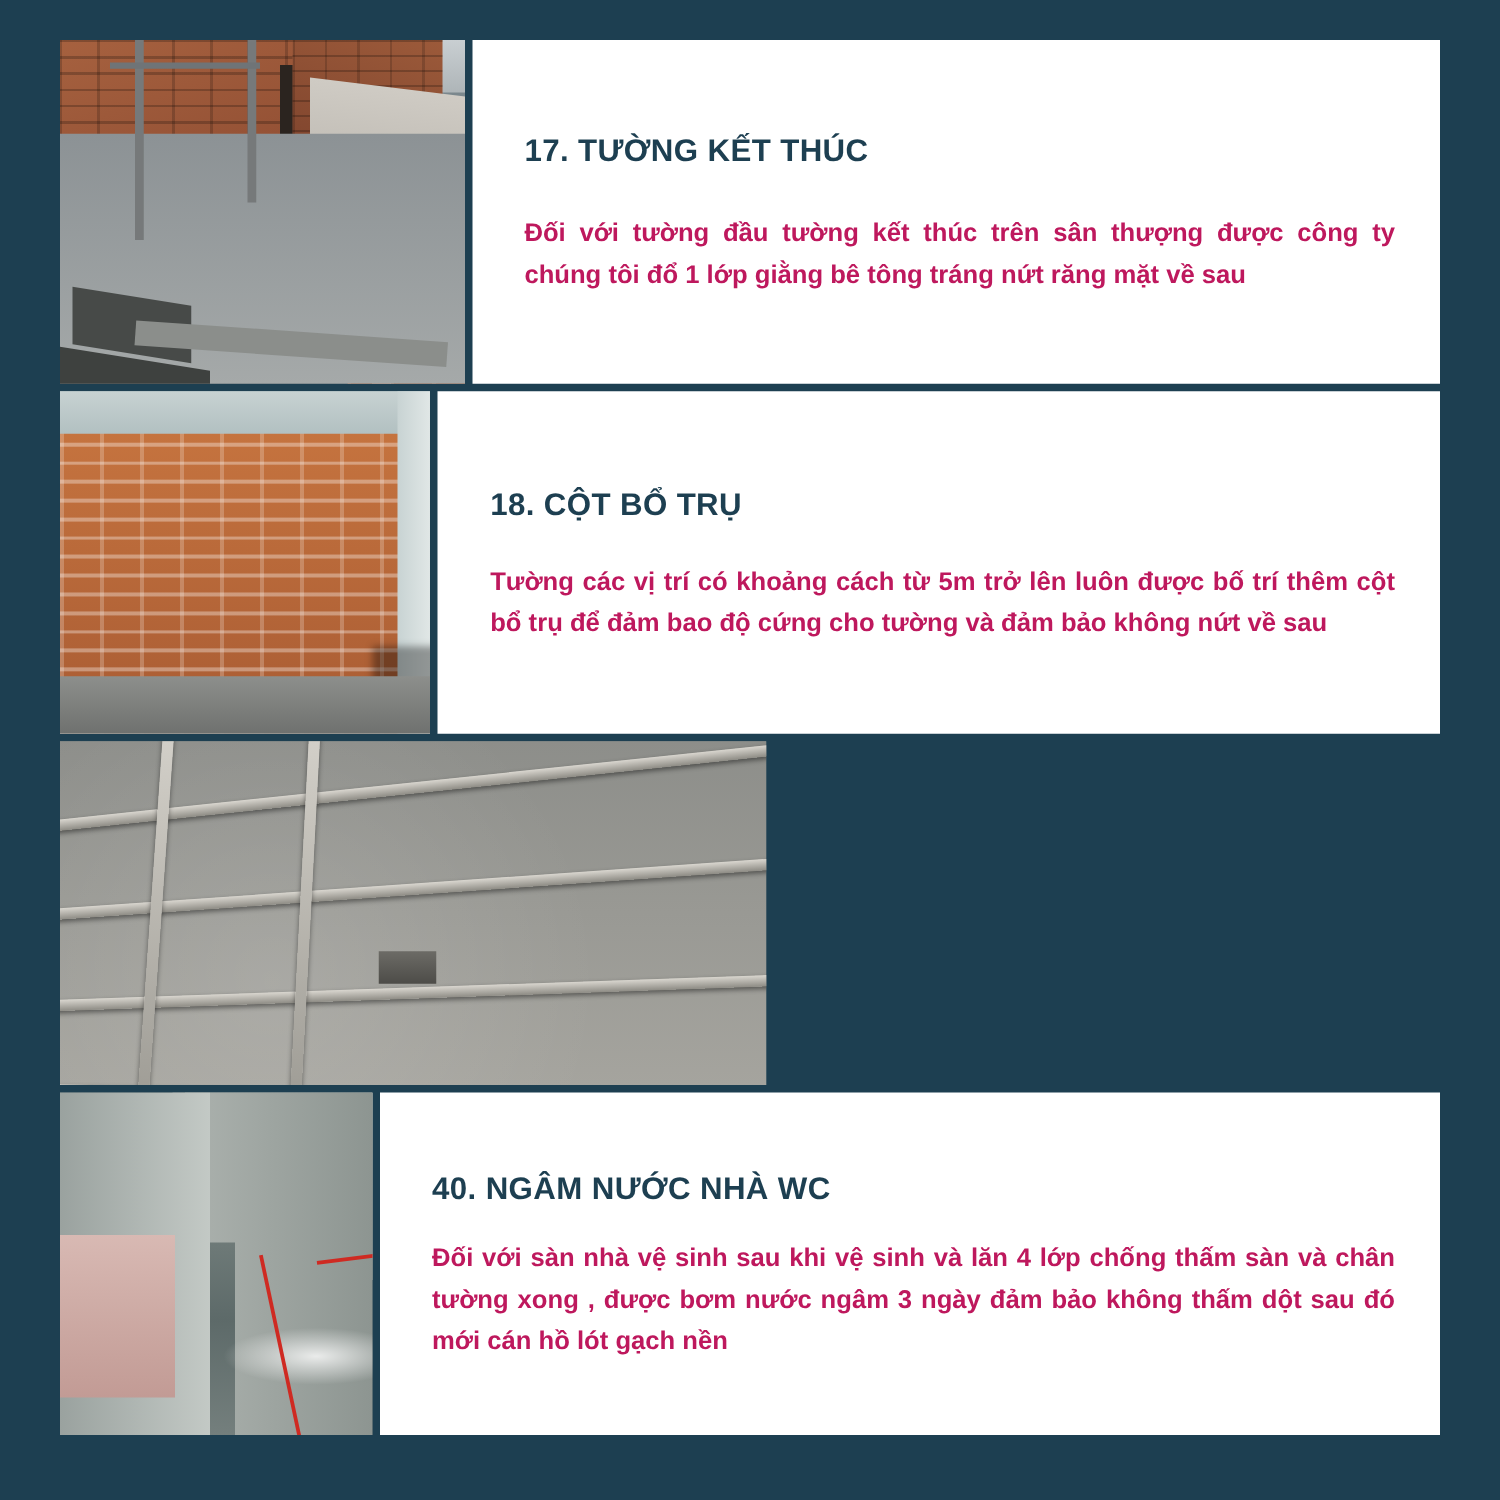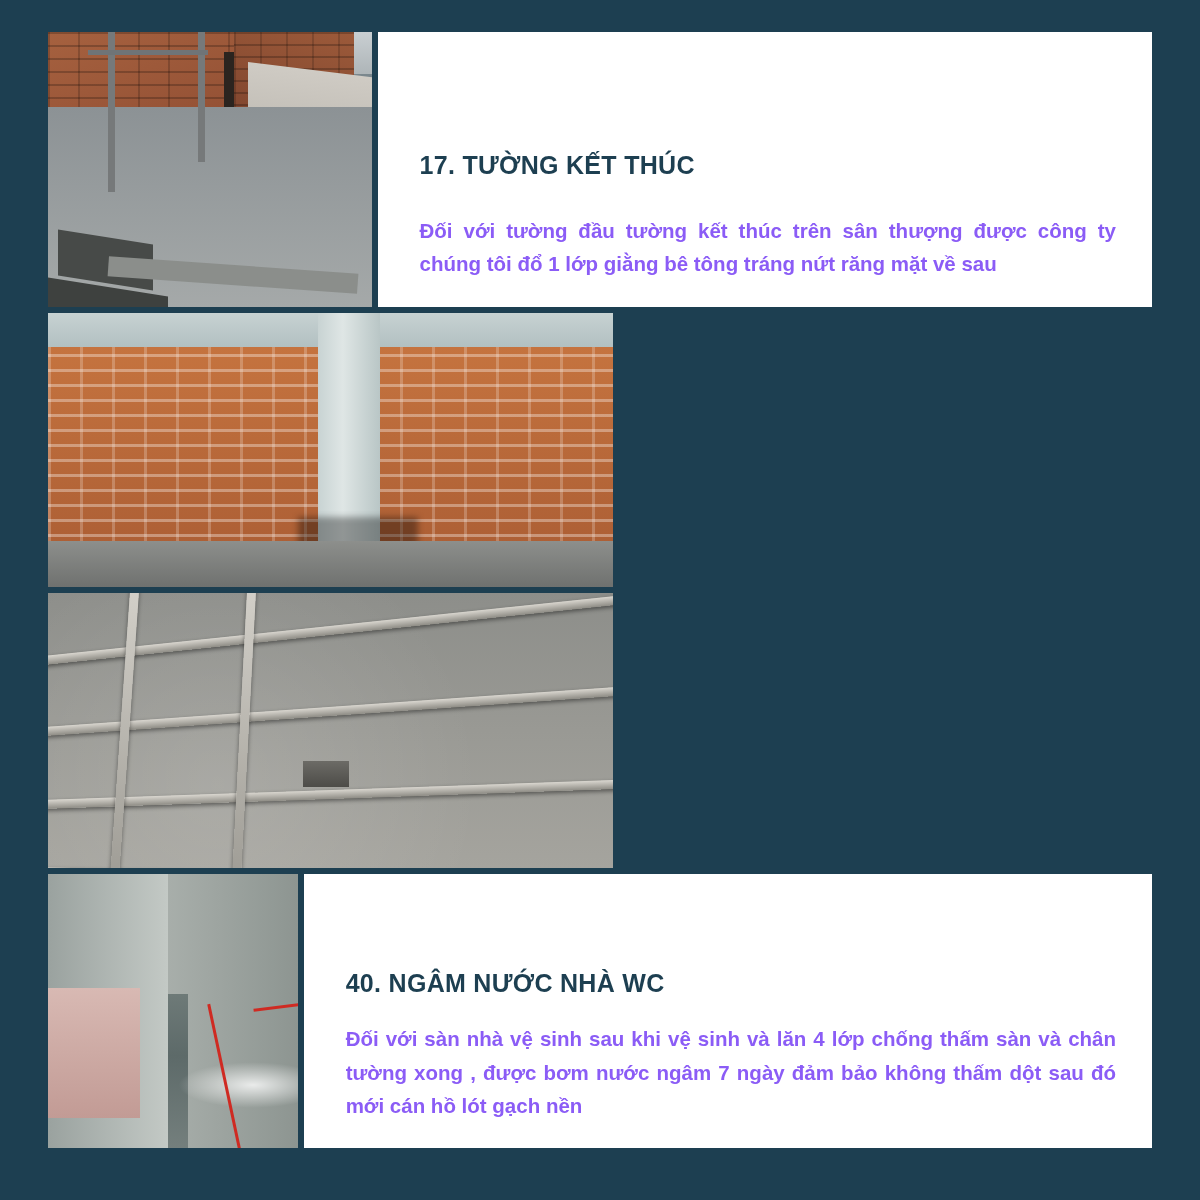--- a/index.html
+++ b/index.html
@@ -41,32 +41,32 @@
     overflow: hidden;
     background: #8a8a86;
   }
   .text-card {
     flex: 1 1 auto;
     background: #ffffff;
     box-sizing: border-box;
     padding: 30px 36px 26px 42px;
     display: flex;
     flex-direction: column;
-    justify-content: flex-end;
+    justify-content: center;
   }
   .card-title {
     color: #1d3f51;
     font-size: 25px;
     font-weight: bold;
     letter-spacing: 0.3px;
     margin: 0 0 26px 0;
     line-height: 1.2;
   }
   .card-body {
-    color: #8b5cf6;
+    color: #be185d;
     font-size: 20.5px;
     font-weight: bold;
     line-height: 1.62;
     text-align: justify;
     text-justify: inter-word;
     margin: 0;
   }
   .row-1 .card-title { margin-bottom: 34px; }
   .row-2 .card-title { margin-bottom: 30px; }
   .row-3 .card-title { margin-bottom: 26px; }
@@ -276,20 +276,24 @@
       <div class="photo p2">
         <div class="wall"></div>
         <div class="band-top"></div>
         <div class="wall2"></div>
 
         <div class="column"></div>
 
         <div class="shadow"></div>
         <div class="base"></div>
       </div>
+      <div class="text-card">
+        <h2 class="card-title">18. CỘT BỔ TRỤ</h2>
+        <p class="card-body">Tường các vị trí có khoảng cách từ 5m trở lên luôn được bố trí thêm cột bổ trụ để đảm bao độ cứng cho tường và đảm bảo không nứt về sau</p>
+      </div>
     </div>
 
     <div class="row row-3">
       <div class="photo p3">
         <div class="ground"></div>
         <div class="chair" style="left:255px; top:168px;"></div>
 
         <div class="mesh-h" style="top:30px; transform:rotate(-6deg);"></div>
         <div class="mesh-h" style="top:112px; transform:rotate(-4deg);"></div>
         <div class="mesh-h" style="top:196px; transform:rotate(-2deg);"></div>
@@ -309,18 +313,18 @@
         <div class="wall-left"></div>
         <div class="pink"></div>
         <div class="sheen"></div>
 
         <div class="redcord"></div>
         <div class="redcord2"></div>
 
       </div>
       <div class="text-card">
         <h2 class="card-title">40. NGÂM NƯỚC NHÀ WC</h2>
-        <p class="card-body">Đối với sàn nhà vệ sinh sau khi vệ sinh và lăn 4 lớp chống thấm sàn và chân tường xong , được bơm nước ngâm 7 ngày đảm bảo không thấm dột sau đó mới cán hồ lót gạch nền</p>
+        <p class="card-body">Đối với sàn nhà vệ sinh sau khi vệ sinh và lăn 4 lớp chống thấm sàn và chân tường xong , được bơm nước ngâm 3 ngày đảm bảo không thấm dột sau đó mới cán hồ lót gạch nền</p>
       </div>
     </div>
 
   </div>
 </div>
 
 </body></html>

